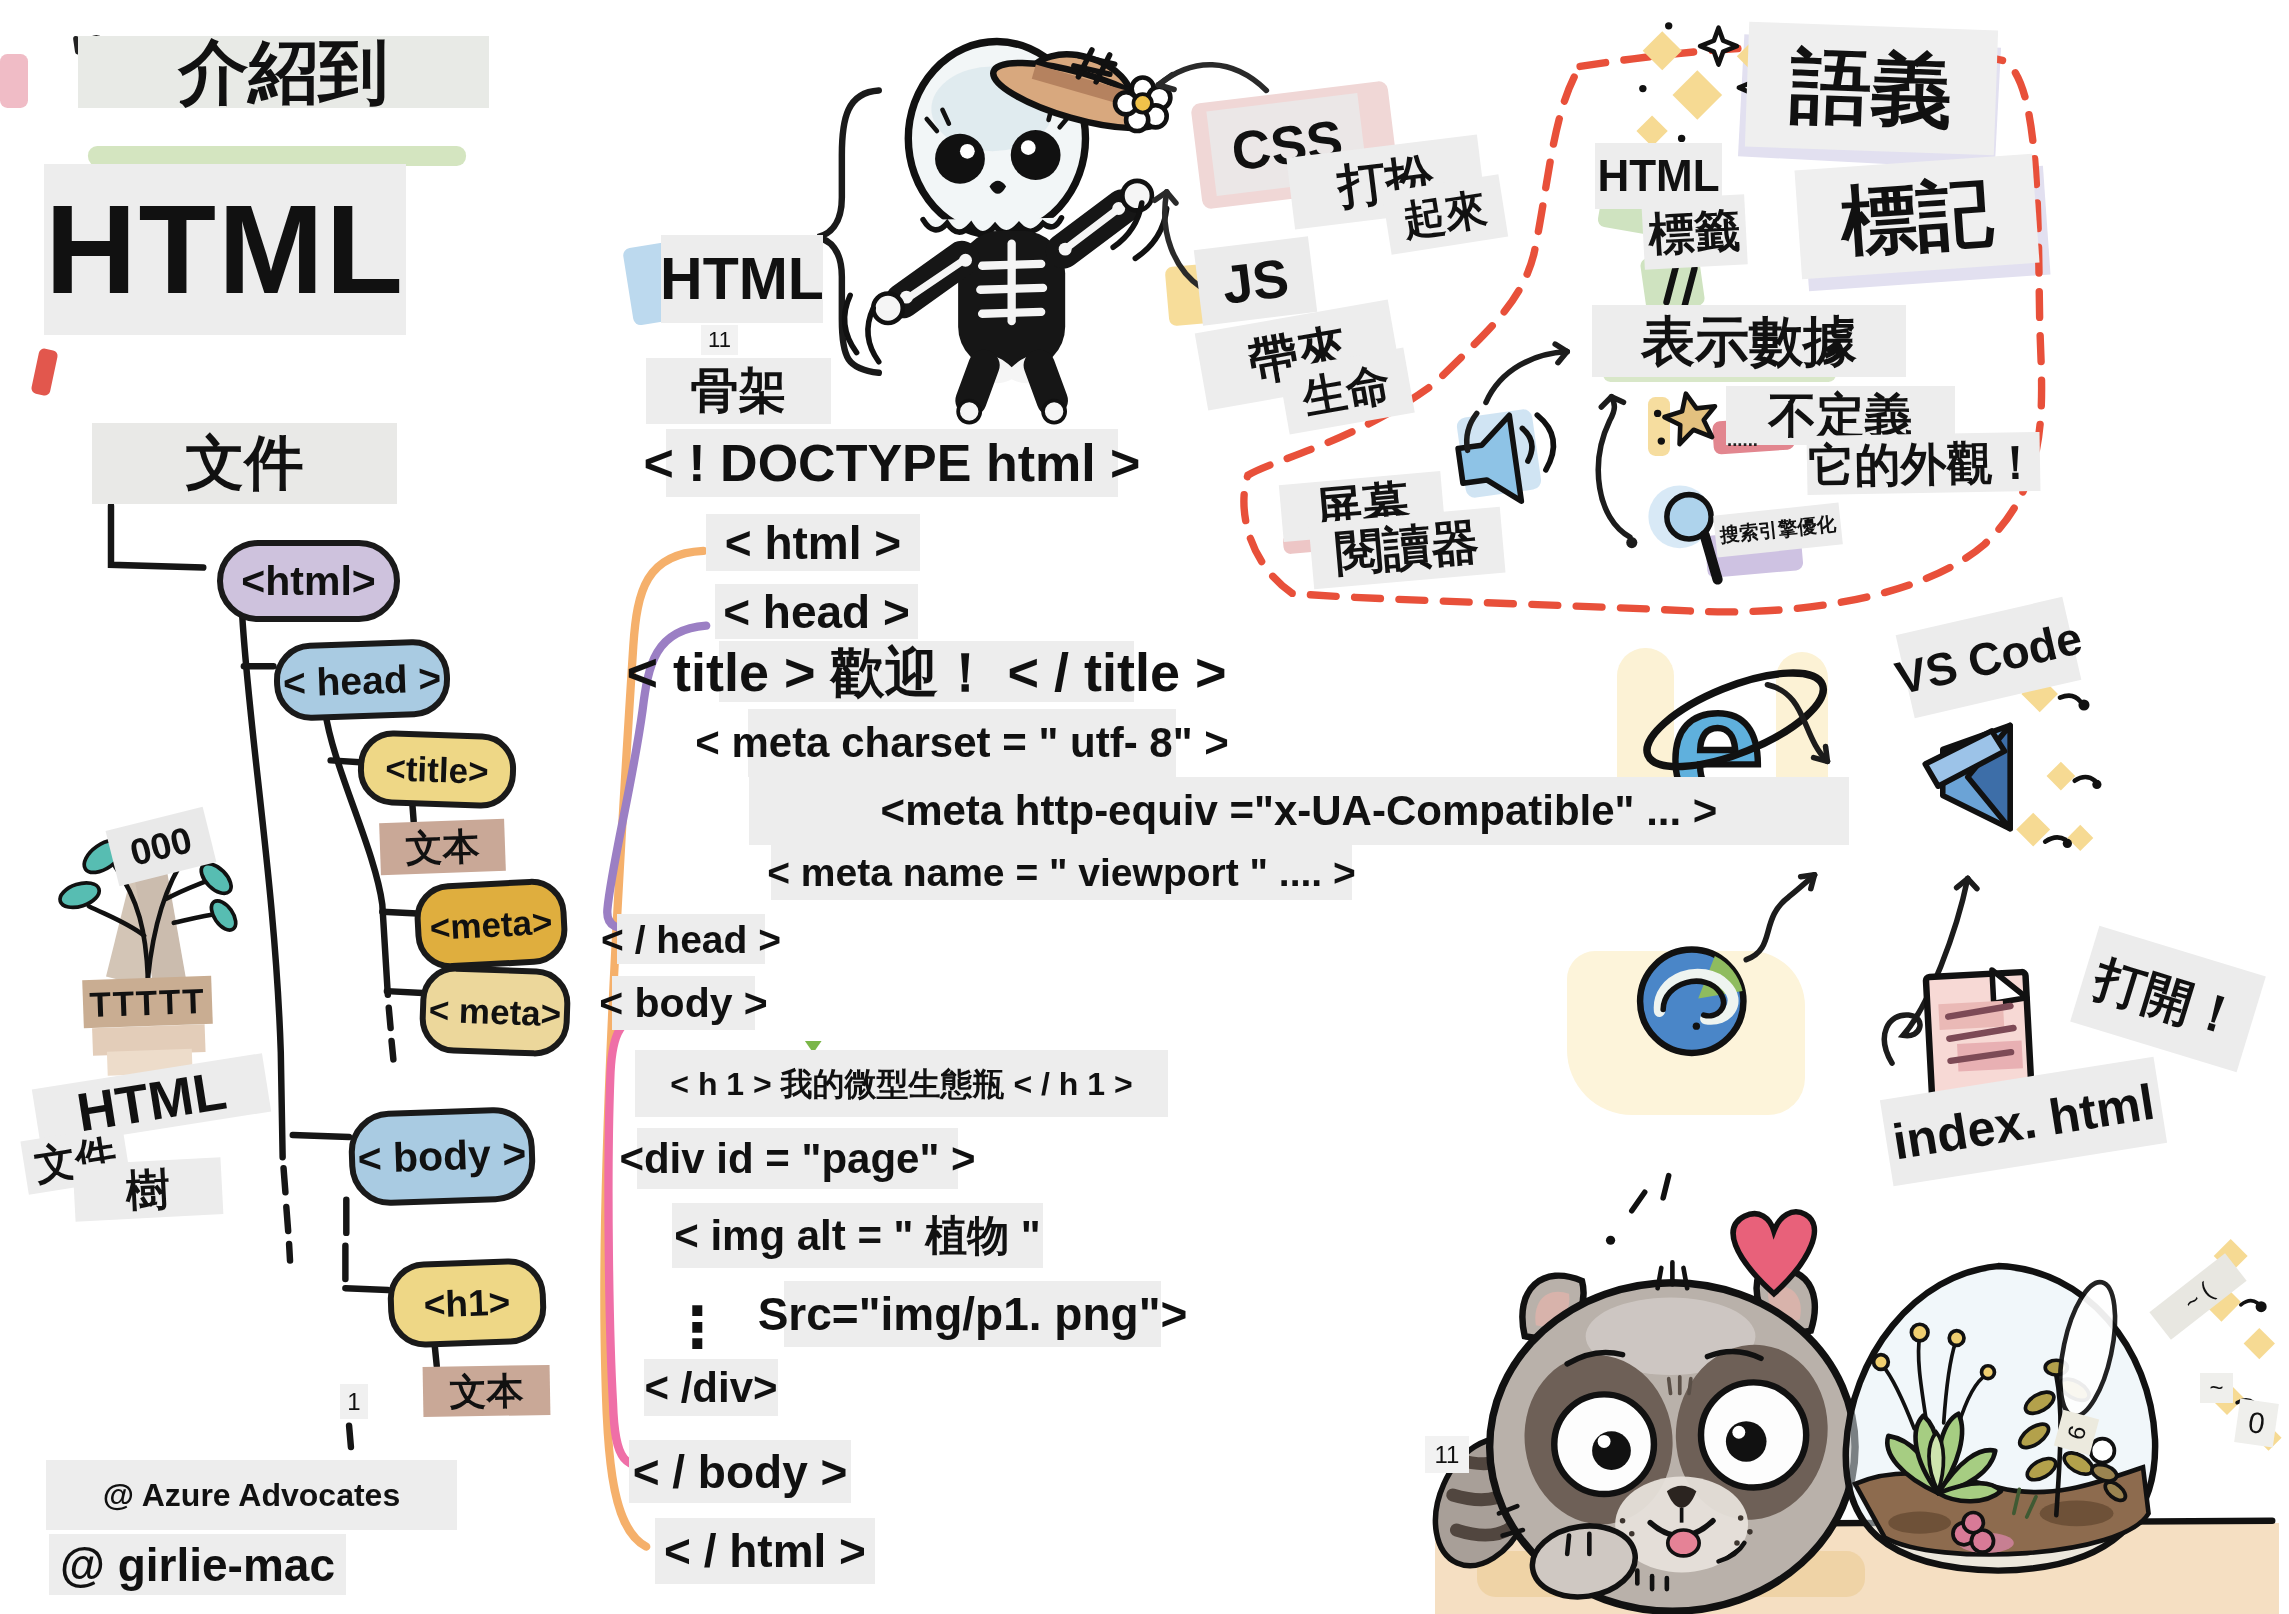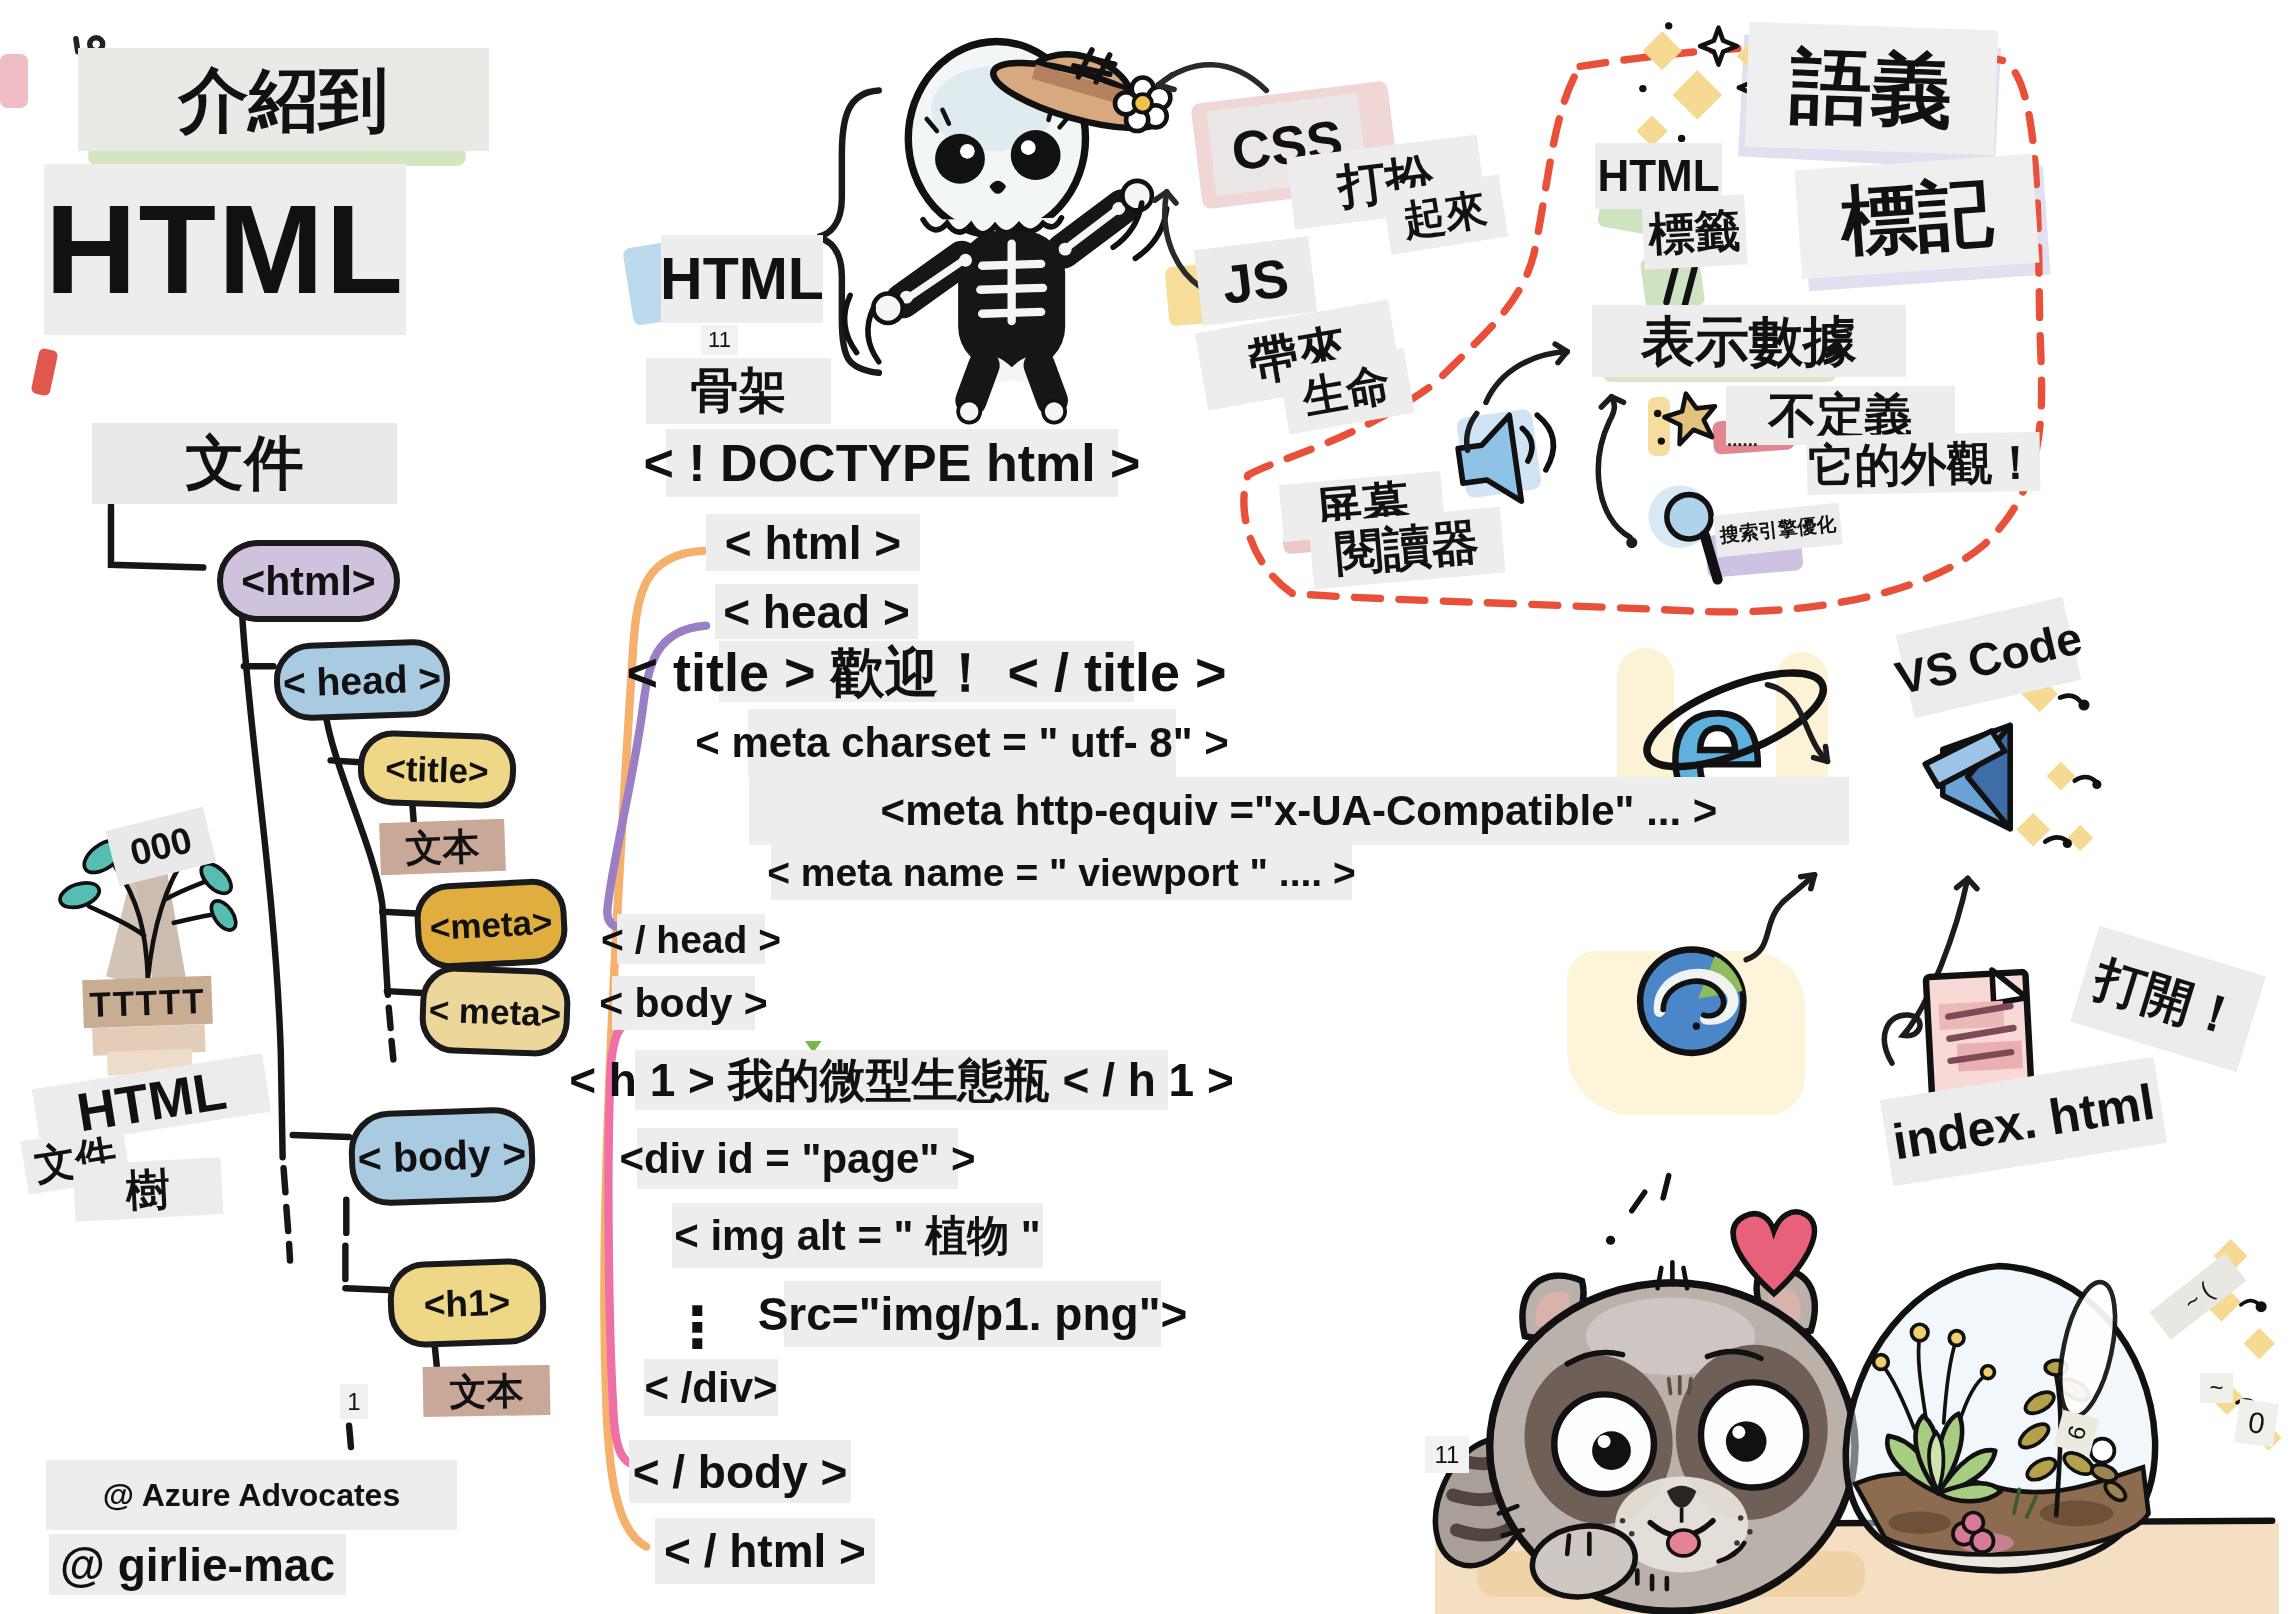--- a/index.html
+++ b/index.html
@@ -438,21 +438,21 @@
     <g stroke="#111" stroke-width="4" fill="none" stroke-linecap="round">
       <path d="M2428,1414 q10,-8 18,-2"></path>
         <circle cx="2450" cy="1416" r="6" fill="#111" stroke="none"></circle>
       <path d="M2424,1520 q10,-6 18,0"></path>
         <circle cx="2446" cy="1524" r="5" fill="#111" stroke="none"></circle>
     </g>
   </svg>
 
   <div class="txt-layer">
 
-    <div class="b" style="left:78px;top:48px;width:411px;height:103px;font-size:70px;background:#e8eae6;">介紹到</div>
+    <div class="b" style="left:78px;top:36px;width:411px;height:72px;font-size:70px;background:#e8eae6;">介紹到</div>
     <div class="b" style="left:44px;top:164px;width:362px;height:171px;font-size:127px;font-weight:800;letter-spacing:1.8px;">HTML</div>
 
     <div class="b" style="left:661px;top:235px;width:162px;height:88px;font-size:59px;">HTML</div>
     <div class="b" style="left:701px;top:325px;width:37px;height:29.5px;font-size:22px;background:#f2f2f2;font-weight:400;">11</div>
     <div class="b" style="left:646px;top:358px;width:185px;height:66px;font-size:48px;">骨架</div>
     <div class="b" style="left:1211px;top:102px;width:152px;height:85px;font-size:54px;transform:rotate(-7deg);background:#ebe7e7;">CSS</div>
     <div class="b" style="left:1290px;top:146px;width:192px;height:72px;font-size:48px;transform:rotate(-7deg);">打扮</div>
     <div class="b" style="left:1386px;top:183px;width:118px;height:63px;font-size:42px;transform:rotate(-9deg);">起來</div>
     <div class="b" style="left:1198px;top:243px;width:115px;height:76px;font-size:54px;transform:rotate(-7deg);background:#ebebeb;">JS</div>
     <div class="b" style="left:1200px;top:316px;width:196px;height:78px;font-size:50px;transform:rotate(-10deg);">帶來</div>
@@ -472,21 +472,21 @@
 
     <div class="b" style="left:666px;top:429px;width:452px;height:68px;font-size:52px;">&lt; ! DOCTYPE html &gt;</div>
     <div class="b" style="left:706px;top:514px;width:214px;height:57px;font-size:46px;">&lt; html &gt;</div>
     <div class="b" style="left:715px;top:584px;width:203px;height:55px;font-size:46px;">&lt; head &gt;</div>
     <div class="b" style="left:719px;top:641px;width:415px;height:61px;font-size:54px;">&lt; title &gt; 歡迎！ &lt; / title &gt;</div>
     <div class="b" style="left:748px;top:709px;width:428px;height:68px;font-size:42px;">&lt; meta charset = " utf- 8" &gt;</div>
     <div class="b" style="left:749px;top:777px;width:1100px;height:68px;font-size:42px;">&lt;meta http-equiv ="x-UA-Compatible" ... &gt;</div>
     <div class="b" style="left:771px;top:845px;width:581px;height:55px;font-size:39px;">&lt; meta name = " viewport " .... &gt;</div>
     <div class="b" style="left:617px;top:914px;width:148px;height:50px;font-size:39px;">&lt; / head &gt;</div>
     <div class="b" style="left:612px;top:976px;width:143px;height:54px;font-size:41px;">&lt; body &gt;</div>
-    <div class="b" style="left:635px;top:1050px;width:533px;height:60px;font-size:46px;">&lt; h 1 &gt; 我的微型生態瓶 &lt; / h 1 &gt;</div>
+    <div class="b" style="left:635px;top:1050px;width:533px;height:67px;font-size:32px;">&lt; h 1 &gt; 我的微型生態瓶 &lt; / h 1 &gt;</div>
     <div class="b" style="left:637px;top:1128px;width:321px;height:61px;font-size:42px;">&lt;div id = "page" &gt;</div>
     <div class="b" style="left:672px;top:1203px;width:371px;height:65px;font-size:42px;">&lt; img alt = " 植物 "</div>
     <div class="b" style="left:784px;top:1281px;width:377px;height:66px;font-size:46px;">Src="img/p1. png"&gt;</div>
     <div class="b" style="left:679px;top:1285px;width:37px;height:85px;font-size:57px;background:transparent;">⋮</div>
     <div class="b" style="left:644px;top:1359px;width:134px;height:57px;font-size:42px;">&lt; /div&gt;</div>
     <div class="b" style="left:629px;top:1440px;width:222px;height:63px;font-size:46px;">&lt; / body &gt;</div>
     <div class="b" style="left:655px;top:1518px;width:220px;height:66px;font-size:46px;">&lt; / html &gt;</div>
 
     <div class="b" style="left:92px;top:423px;width:305px;height:81px;font-size:59px;background:#e9e9e7;">文件</div>
     <div class="pill" style="left:217px;top:540px;width:171px;height:70px;font-size:41px;background:#cec2dd;border-radius:41px;">&lt;html&gt;</div>

